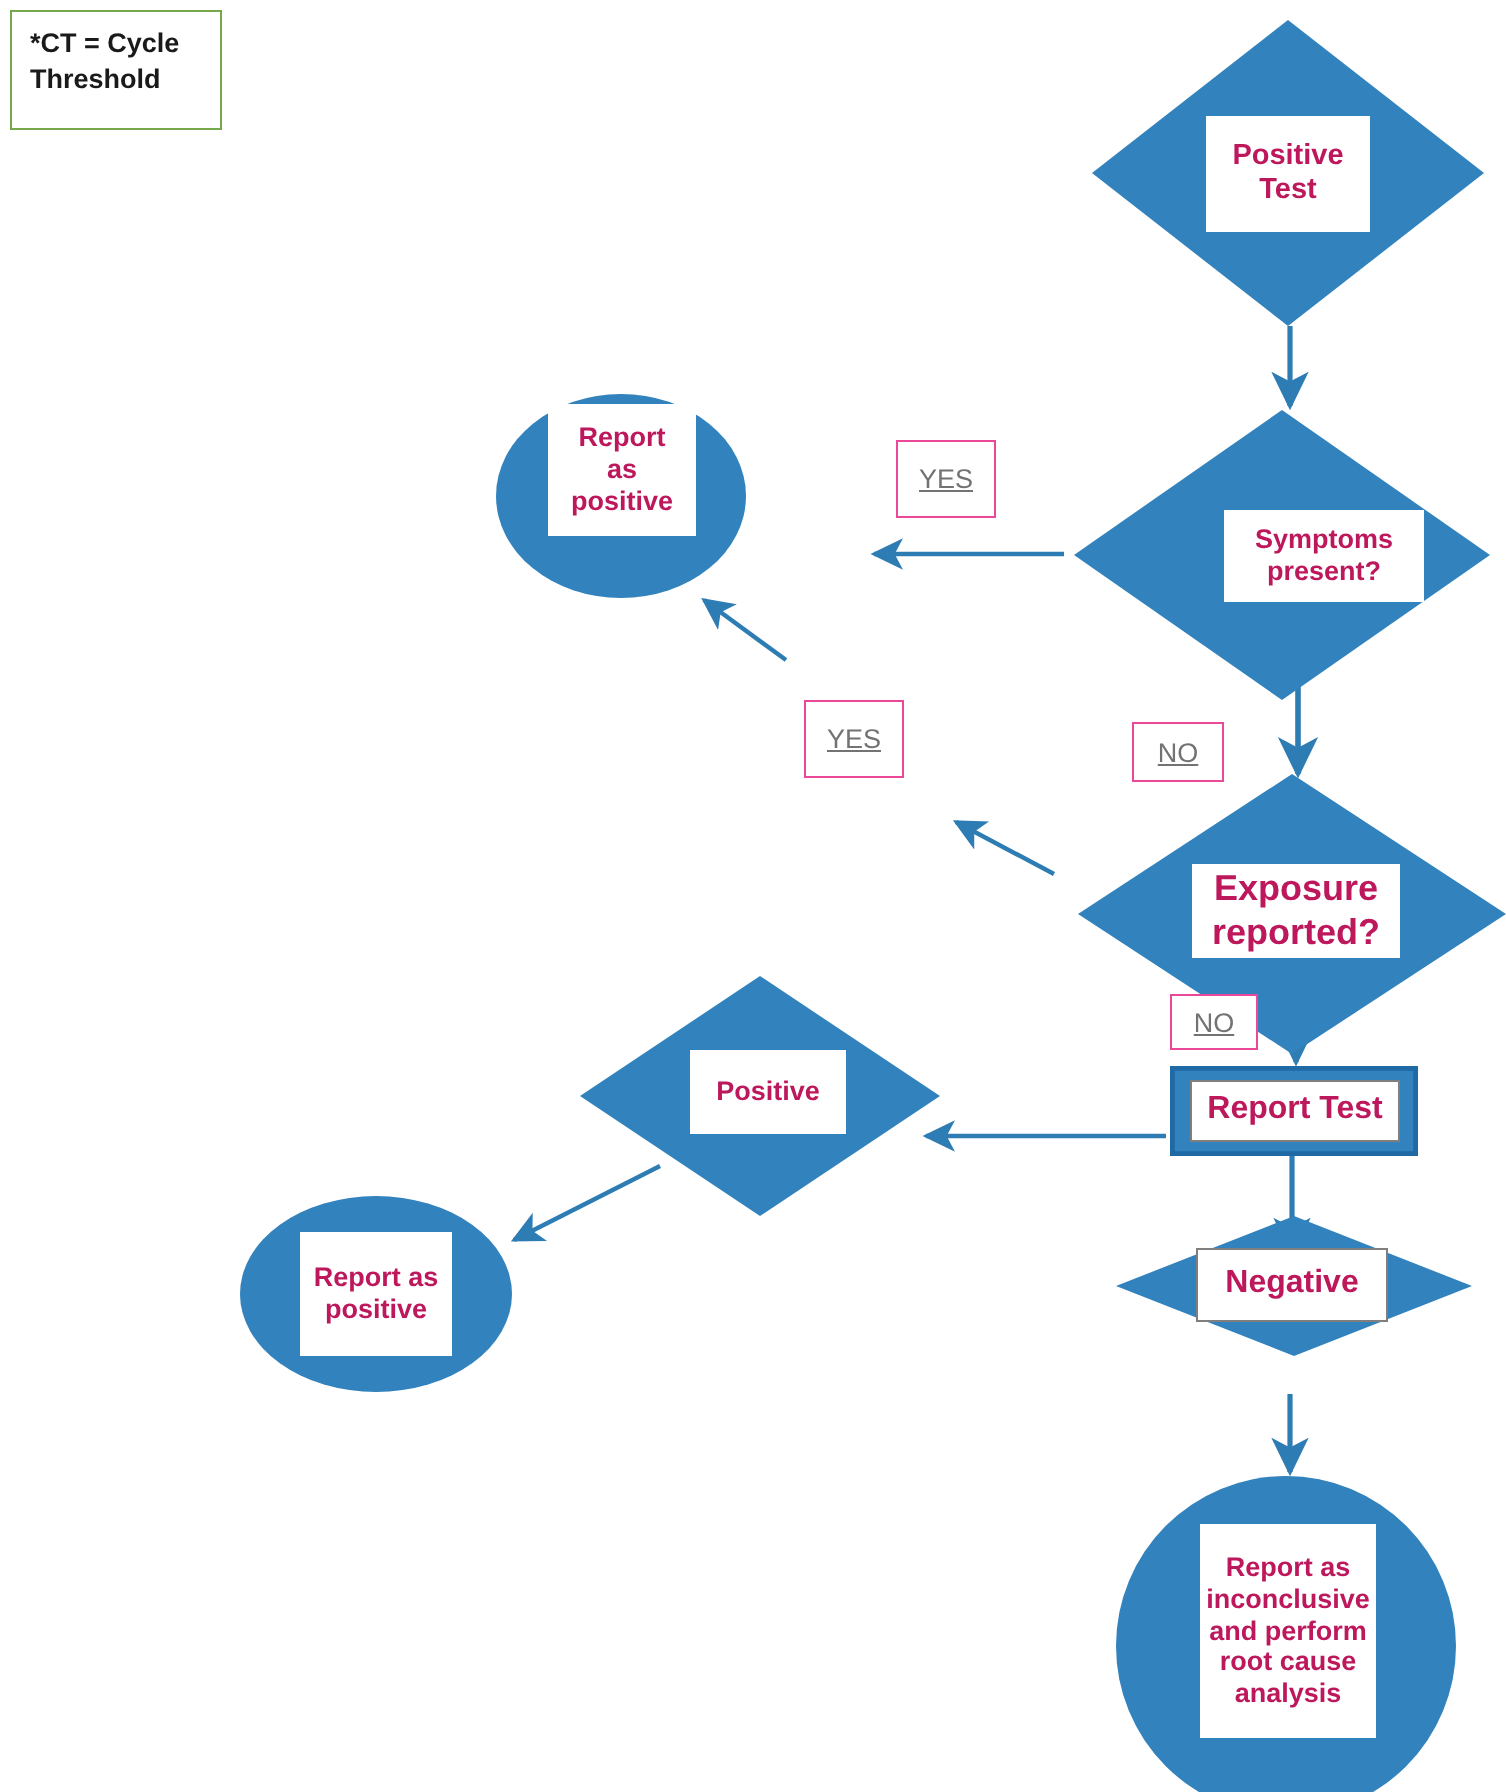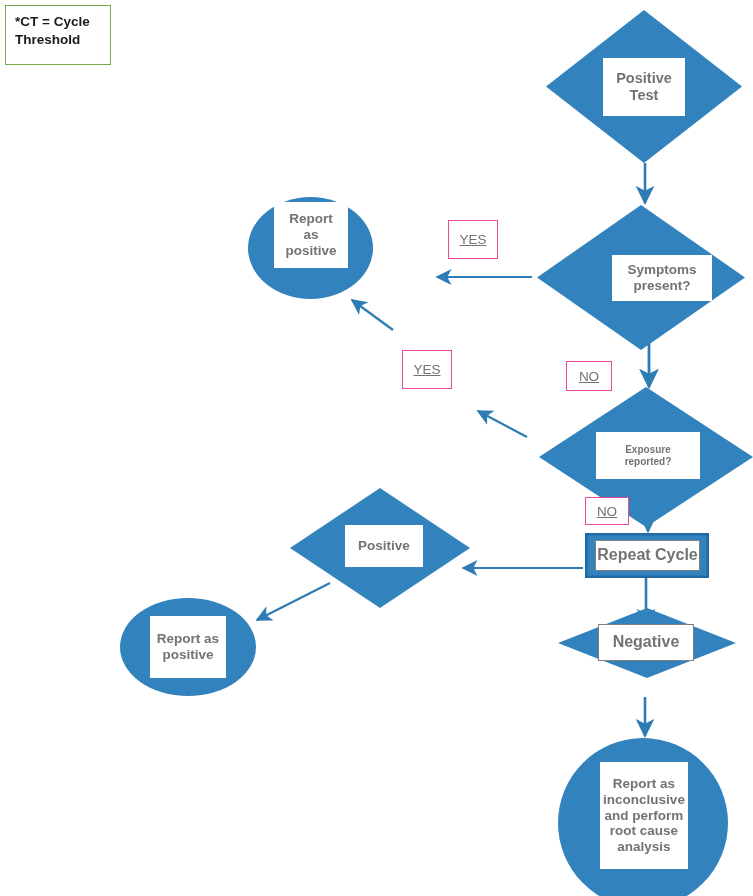--- a/index.html
+++ b/index.html
@@ -36,21 +36,21 @@
   }
   
   .caption {
     position: absolute;
     background: #ffffff;
     display: flex;
     align-items: center;
     justify-content: center;
     text-align: center;
     font-weight: bold;
-    color: #737373;
+    color: #be185d;
     line-height: 1.18;
     box-sizing: border-box;
     white-space: pre-line;
   }
   .caption.bordered {
     border: 1px solid #7f7f7f;
   }
   
   .edge-label {
     position: absolute;
@@ -154,29 +154,29 @@
     </svg>
     <div class="caption" style="left:26px; top:5px; width:74px; height:66px; font-size:13.5px;">Report
 as
 positive</div>
   </div>
 
   <div class="node" style="left:546px; top:387px; width:207px; height:140px;">
     <svg class="shape-svg" width="207" height="140" viewBox="0 0 207 140">
       <polygon points="100,0 207,70 100,140 -7,70" fill="#3182bd"></polygon>
     </svg>
-    <div class="caption" style="left:50px; top:45px; width:104px; height:47px; font-size:10px;">Exposure
+    <div class="caption" style="left:50px; top:45px; width:104px; height:47px; font-size:18px;">Exposure
 reported?</div>
   </div>
 
   <div class="node" style="left:585px; top:533px; width:124px; height:45px;">
     <svg class="shape-svg" width="124" height="45" viewBox="0 0 124 45">
       <rect x="1.2" y="1.2" width="121.6" height="42.6" fill="#3182bd" stroke="#1f6aa5" stroke-width="2.4"></rect>
     </svg>
-    <div class="caption bordered" style="left:10px; top:7px; width:105px; height:31px; font-size:16px;">Repeat Cycle</div>
+    <div class="caption bordered" style="left:10px; top:7px; width:105px; height:31px; font-size:16px;">Report Test</div>
   </div>
 
   <div class="node" style="left:290px; top:488px; width:180px; height:120px;">
     <svg class="shape-svg" width="180" height="120" viewBox="0 0 180 120">
       <polygon points="90,0 180,60 90,120 0,60" fill="#3182bd"></polygon>
     </svg>
     <div class="caption" style="left:55px; top:37px; width:78px; height:42px; font-size:13.5px;">Positive</div>
   </div>
 
   <div class="node" style="left:120px; top:598px; width:136px; height:98px;">

